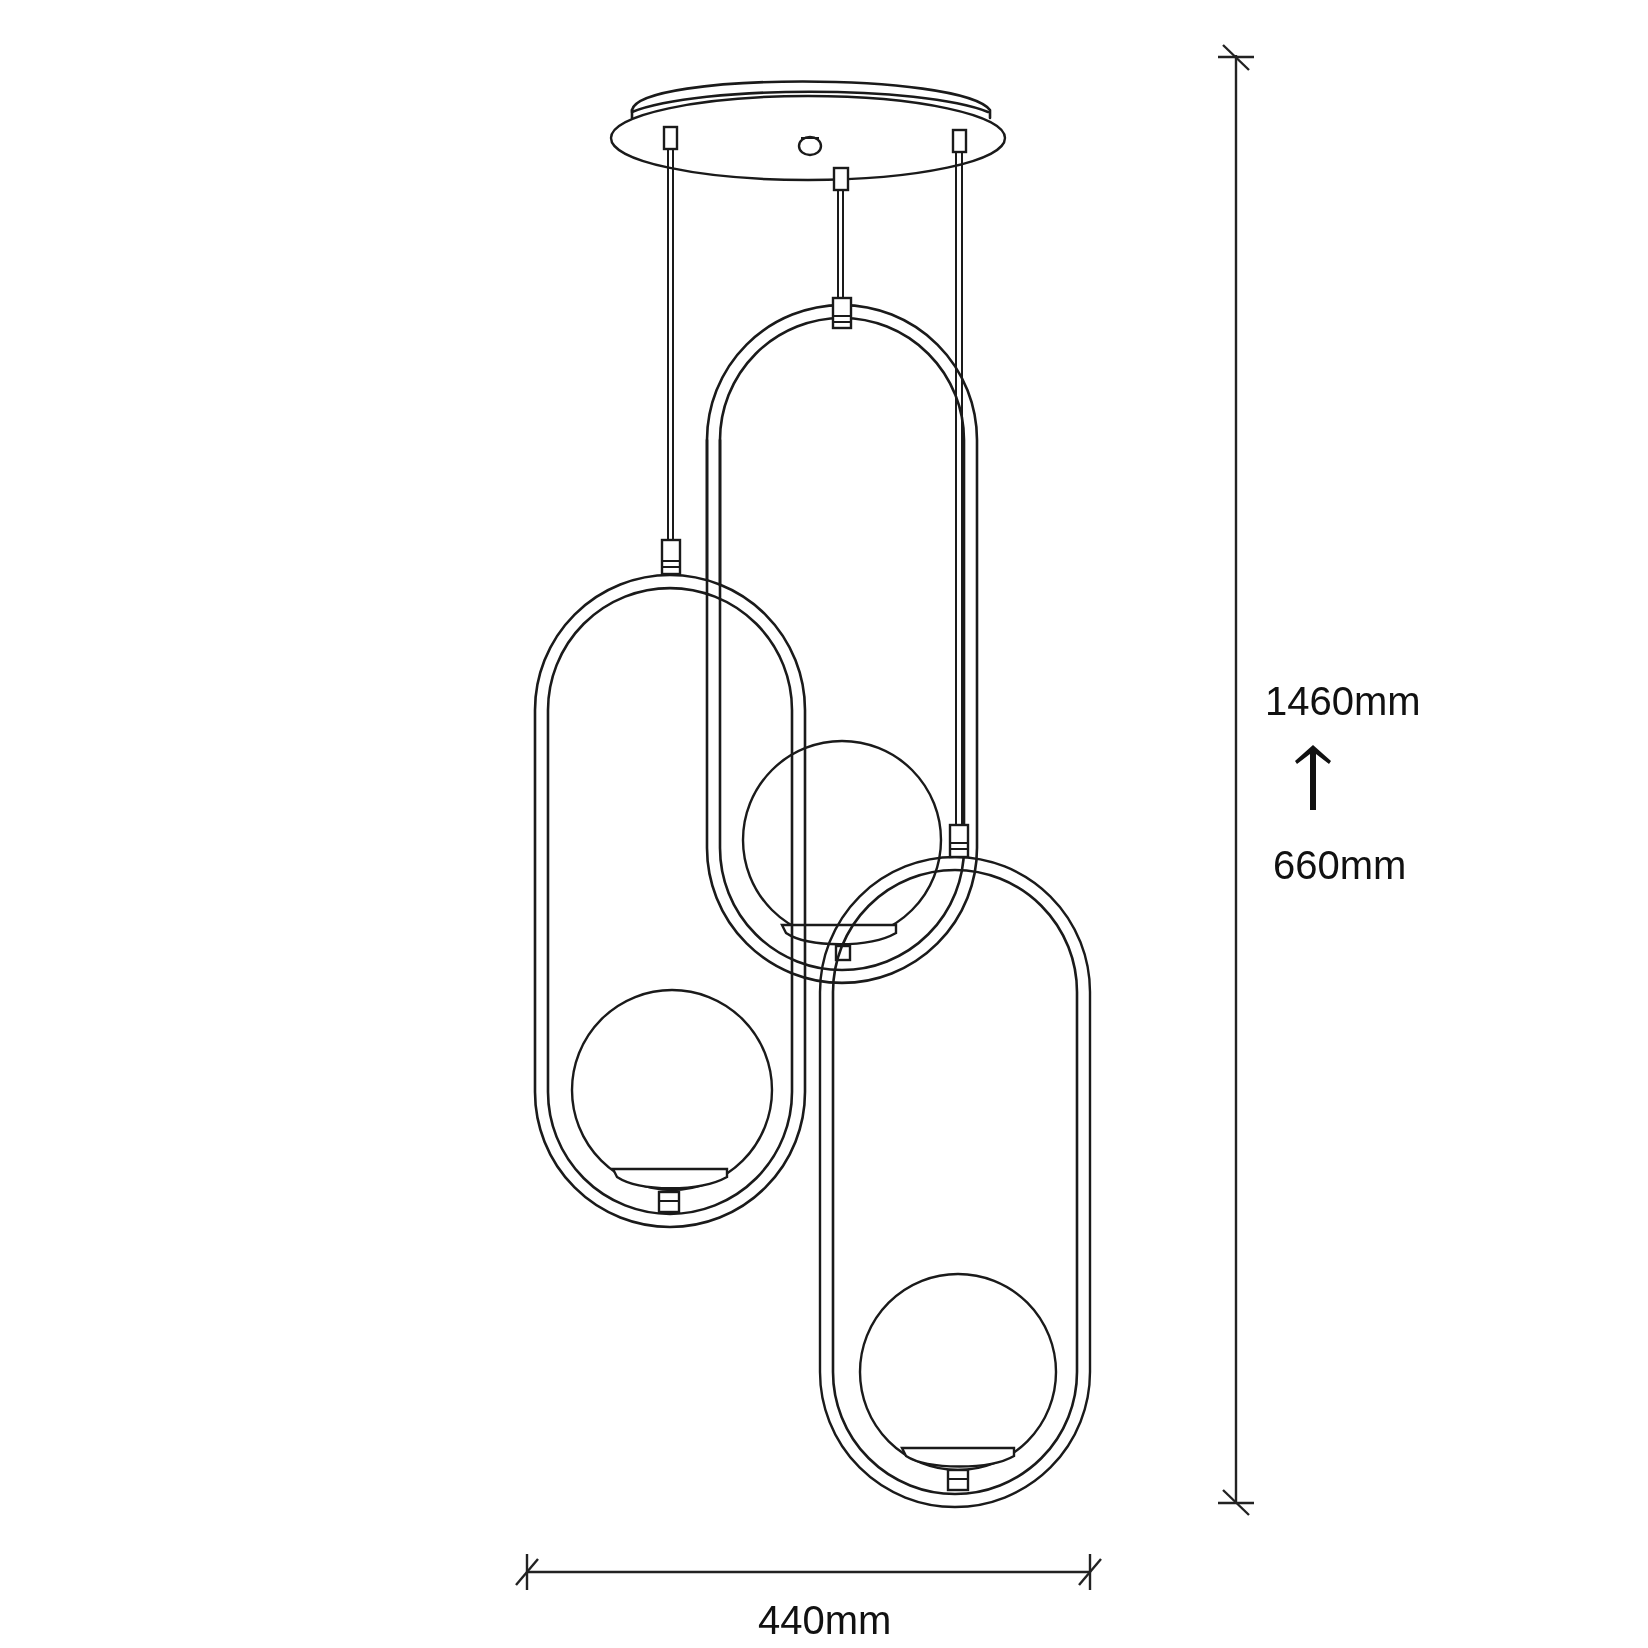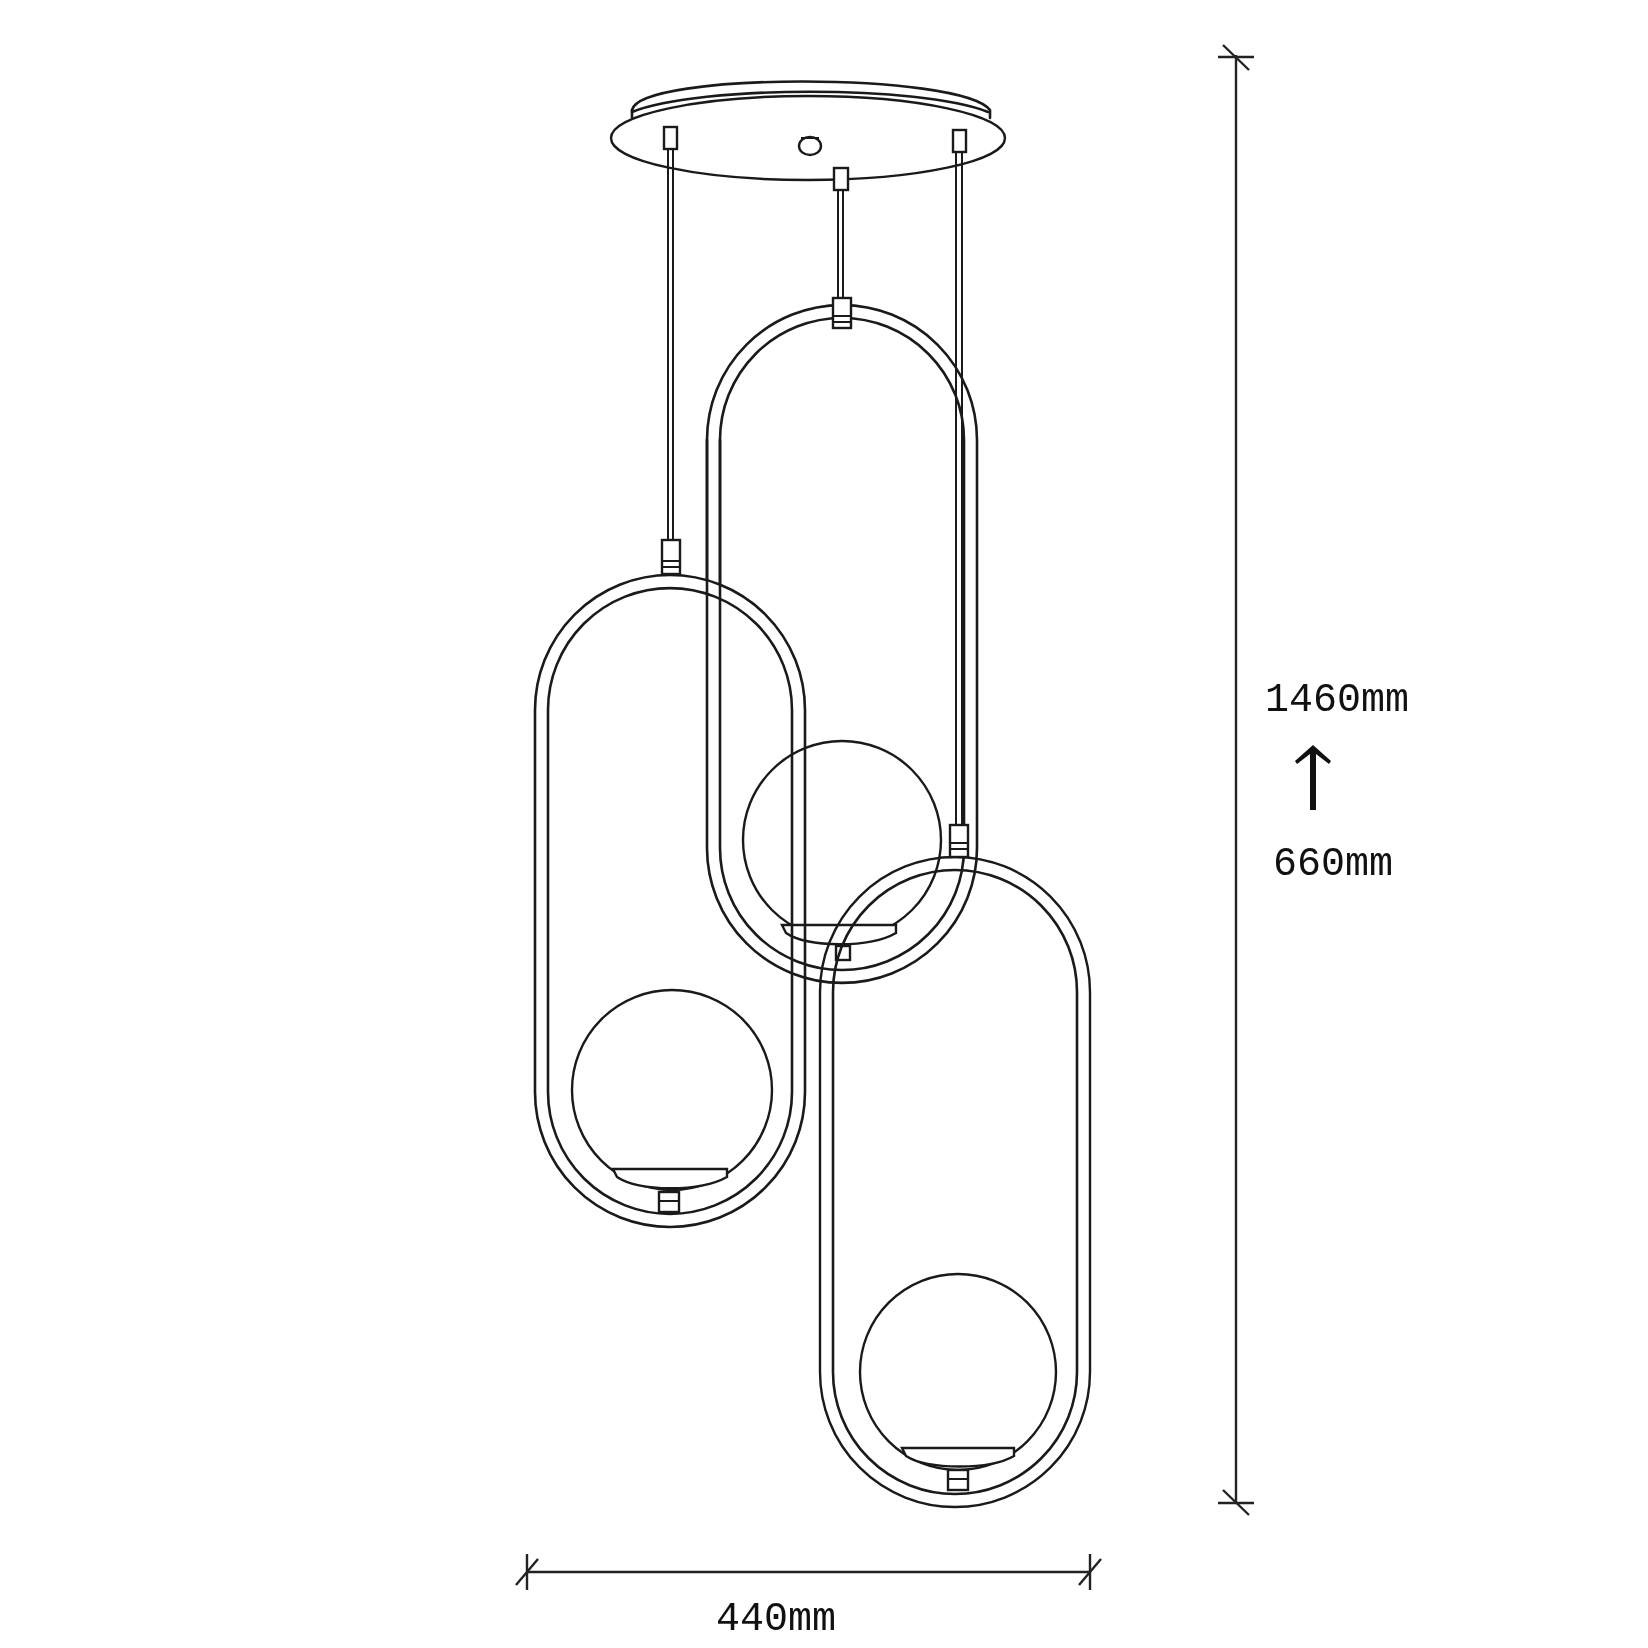--- a/index.html
+++ b/index.html
@@ -4,29 +4,29 @@
   <style>
     html, body { margin: 0; padding: 0; background: #ffffff; }
     body { width: 1648px; height: 1648px; position: relative; overflow: hidden; }
     #drawing { position: absolute; left: 0; top: 0; width: 1648px; height: 1648px; }
     .ln { fill: none; stroke: #1a1a1a; stroke-width: 2.6; stroke-linejoin: round; stroke-linecap: round; }
     .ln-thin { fill: none; stroke: #1a1a1a; stroke-width: 2; }
     .fill-w { fill: #ffffff; stroke: #1a1a1a; stroke-width: 2.4; }
     .dim { fill: none; stroke: #222222; stroke-width: 2.4; }
     .label {
       position: absolute;
-      font-family: Liberation Mono, monospace;
+      font-family: Liberation Sans, sans-serif;
       color: #111111;
       font-size: 40px;
       line-height: 1;
       white-space: nowrap;
     }
     #lbl-max { left: 1265px; top: 681px; }
     #lbl-min { left: 1273px; top: 845px; }
-    #lbl-width { left: 716px; top: 1600px; }
+    #lbl-width { left: 758px; top: 1600px; }
     #arrow-up { position: absolute; left: 1293px; top: 745px; width: 40px; height: 68px; }
   </style>
 </head>
 <body>
 
 <svg id="drawing" viewBox="0 0 1648 1648" xmlns="http://www.w3.org/2000/svg">
 
   <g>
 
     <path class="ln" d="M632,110 C640,72 960,72 990,110 L990,118"></path>

